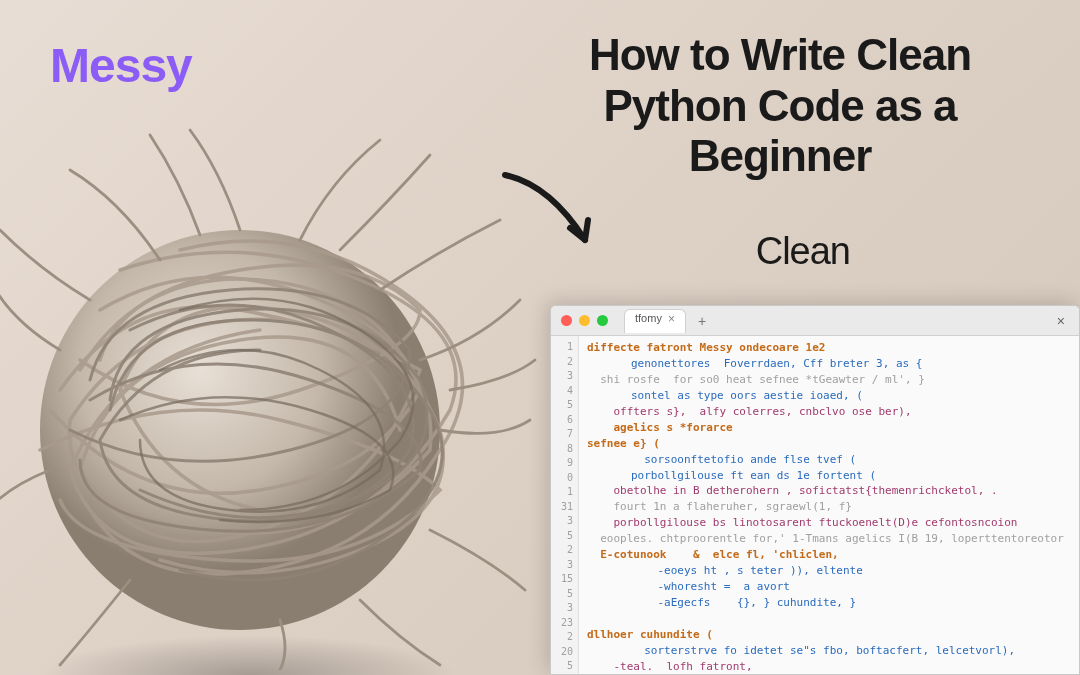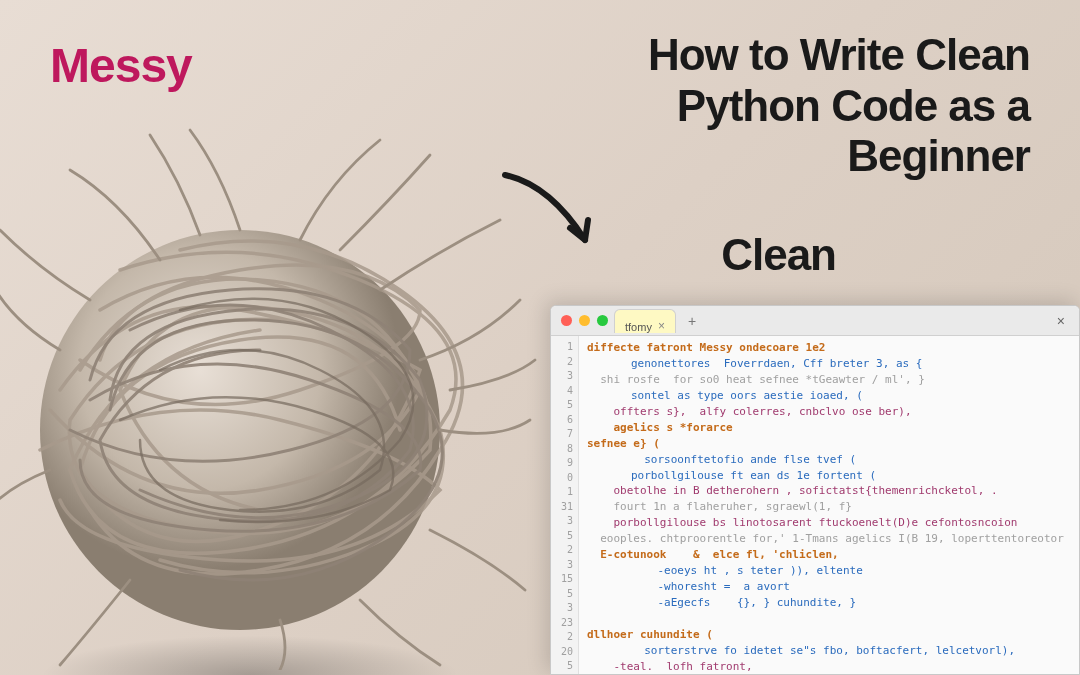--- a/index.html
+++ b/index.html
@@ -10,41 +10,41 @@
     font-family: -apple-system, BlinkMacSystemFont, "Segoe UI", sans-serif;
     position: relative;
     overflow: hidden;
   }
   .label-messy {
     position: absolute;
     top: 38px;
     left: 50px;
     font-size: 48px;
     font-weight: 800;
-    color: #be185d;
+    color: #8b5cf6;
     letter-spacing: -1px;
   }
   .headline {
     position: absolute;
     top: 30px;
     right: 50px;
     width: 500px;
-    text-align: right;
+    text-align: center;
     font-size: 44px;
     font-weight: 800;
     color: #1a1a1a;
     line-height: 1.15;
     letter-spacing: -1px;
   }
   .label-clean {
     position: absolute;
     top: 230px;
-    right: 244px;
-    font-size: 44px;
-    font-weight: 700;
+    right: 230px;
+    font-size: 38px;
+    font-weight: 400;
     color: #1a1a1a;
     letter-spacing: -1px;
   }
   .arrow {
     position: absolute;
     top: 160px;
     left: 490px;
     width: 120px;
     height: 100px;
   }
@@ -77,30 +77,31 @@
     align-items: center;
     padding: 0 10px;
     gap: 6px;
   }
   .traffic { display: flex; gap: 7px; align-items: center; }
   .dot { width: 11px; height: 11px; border-radius: 50%; }
   .dot.red { background: #ff5f56; }
   .dot.yellow { background: #ffbd2e; }
   .dot.green { background: #27c93f; }
   .tab {
-    background: #fef9c3;
+    margin-left: 10px;
+    background: #ffffff;
     border: 1px solid #d0d0d0;
     border-bottom: none;
     height: 24px;
     padding: 2px 10px 0 10px;
     border-radius: 6px 6px 0 0;
     font-size: 11px;
     color: #555;
     display: flex;
-    align-items: flex-end;
+    align-items: flex-start;
     gap: 6px;
   }
   .tab-x { color: #888; font-size: 12px; }
   .plus { margin-left: 6px; color: #777; font-size: 14px; }
   .win-x { margin-left: auto; color: #666; font-size: 14px; padding: 0 4px; }
   .editor {
     flex: 1;
     display: flex;
     font-family: "SF Mono", Consolas, monospace;
     font-size: 11px;

